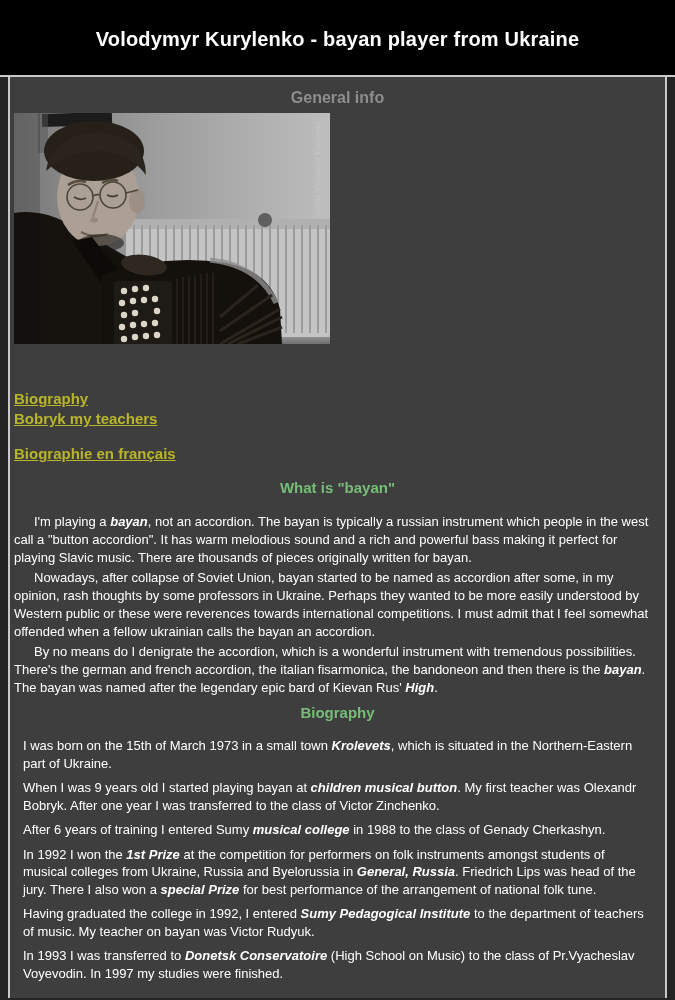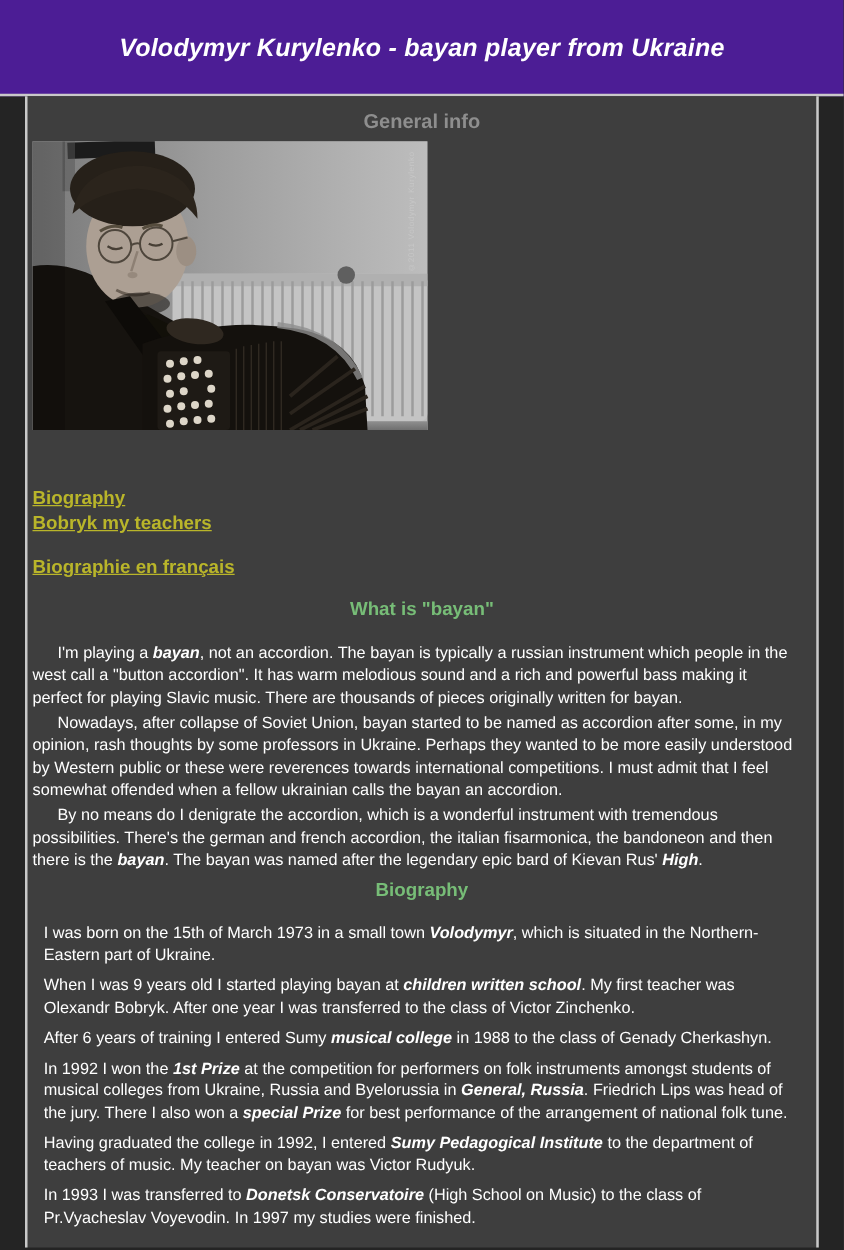--- a/index.html
+++ b/index.html
@@ -6,32 +6,31 @@
   body{
     width:675px;height:1000px;overflow:hidden;
     background:#242424;
     font-family:"Liberation Sans",sans-serif;
     -webkit-font-smoothing:antialiased;
   }
   
   .site-header{
     height:75px;
     border-bottom:2px solid #c9c9c9;
-    background:#4c1d95;
-    font-style:italic;
+    background:#000000;
   }
   .site-header h1{
     margin:0;padding-top:28px;
     text-align:center;
     font-size:20px;font-weight:bold;
     color:#ffffff;letter-spacing:.2px;
   }
   
   .content{
-    margin:0 20px;
+    margin:0 8px;
     background:#3e3e3e;
     border-left:2px solid #c9c9c9;
     border-right:2px solid #c9c9c9;
     height:921px;
     box-sizing:border-box;
     overflow:hidden;
   }
   .content h2{
     margin:13px 0 7px 0;
     text-align:center;
@@ -204,22 +203,22 @@
 
       <h3>What is "bayan"</h3>
 
       <p class="ind sec1">I'm playing a <span class="em">bayan</span>, not an accordion. The bayan is typically a russian instrument which people in the west call a "button accordion". It has warm melodious sound and a rich and powerful bass making it perfect for playing Slavic music. There are thousands of pieces originally written for bayan.</p>
       <p class="ind sec1">Nowadays, after collapse of Soviet Union, bayan started to be named as accordion after some, in my opinion, rash thoughts by some professors in Ukraine. Perhaps they wanted to be more easily understood by Western public or these were reverences towards international competitions. I must admit that I feel somewhat offended when a fellow ukrainian calls the bayan an accordion.</p>
       <p class="ind sec1">By no means do I denigrate the accordion, which is a wonderful instrument with tremendous possibilities. There's the german and french accordion, the italian fisarmonica, the bandoneon and then there is the <span class="em">bayan</span>. The bayan was named after the legendary epic bard of Kievan Rus' <span class="em">High</span>.</p>
 
       <h3 class="bio-head">Biography</h3>
 
       <div class="bio">
-        <p>I was born on the 15th of March 1973 in a small town <span class="em">Volodymyr</span>, which is situated in the Northern-Eastern part of Ukraine.</p>
-        <p>When I was 9 years old I started playing bayan at <span class="em">children written school</span>. My first teacher was Olexandr Bobryk. After one year I was transferred to the class of Victor Zinchenko.</p>
+        <p>I was born on the 15th of March 1973 in a small town <span class="em">Krolevets</span>, which is situated in the Northern-Eastern part of Ukraine.</p>
+        <p>When I was 9 years old I started playing bayan at <span class="em">children musical button</span>. My first teacher was Olexandr Bobryk. After one year I was transferred to the class of Victor Zinchenko.</p>
         <p>After 6 years of training I entered Sumy <span class="em">musical college</span> in 1988 to the class of Genady Cherkashyn.</p>
         <p>In 1992 I won the <span class="em">1st Prize</span> at the competition for performers on folk instruments amongst students of musical colleges from Ukraine, Russia and Byelorussia in <span class="em">General, Russia</span>. Friedrich Lips was head of the jury. There I also won a <span class="em">special Prize</span> for best performance of the arrangement of national folk tune.</p>
         <p>Having graduated the college in 1992, I entered <span class="em">Sumy Pedagogical Institute</span> to the department of teachers of music. My teacher on bayan was Victor Rudyuk.</p>
         <p>In 1993 I was transferred to <span class="em">Donetsk Conservatoire</span> (High School on Music) to the class of Pr.Vyacheslav Voyevodin. In 1997 my studies were finished.</p>
 
       </div>
 
     </div>
   </main>
 </div>

